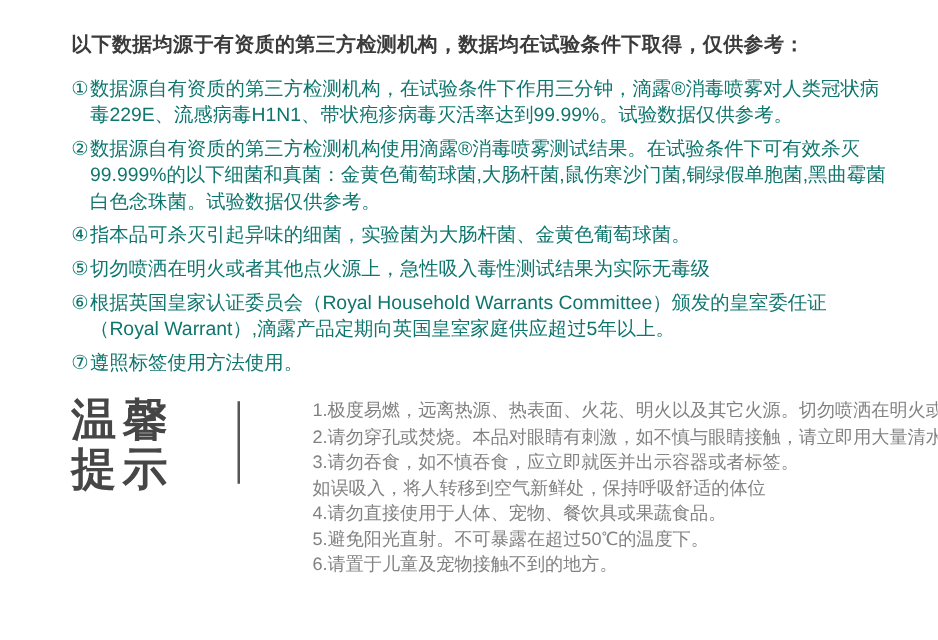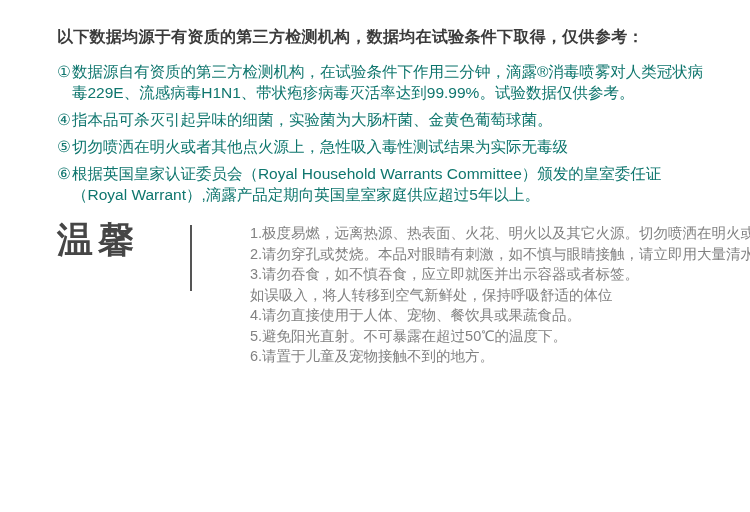--- a/index.html
+++ b/index.html
@@ -84,41 +84,50 @@
 
   <div class="header">以下数据均源于有资质的第三方检测机构，数据均在试验条件下取得，仅供参考：</div>
 
   <div class="notes">
 
     <div class="note">
       <div class="line"><span class="marker">①</span><span>数据源自有资质的第三方检测机构，在试验条件下作用三分钟，滴露®消毒喷雾对人类冠状病</span></div>
       <div class="line cont">毒229E、流感病毒H1N1、带状疱疹病毒灭活率达到99.99%。试验数据仅供参考。</div>
     </div>
 
+    <div class="note">
+      <div class="line"><span class="marker">②</span><span>数据源自有资质的第三方检测机构使用滴露®消毒喷雾测试结果。在试验条件下可有效杀灭</span></div>
+      <div class="line cont">99.999%的以下细菌和真菌：金黄色葡萄球菌,大肠杆菌,鼠伤寒沙门菌,铜绿假单胞菌,黑曲霉菌</div>
+      <div class="line cont">白色念珠菌。试验数据仅供参考。</div>
+    </div>
 
 
     <div class="note">
       <div class="line"><span class="marker">④</span><span>指本品可杀灭引起异味的细菌，实验菌为大肠杆菌、金黄色葡萄球菌。</span></div>
     </div>
 
     <div class="note">
       <div class="line"><span class="marker">⑤</span><span>切勿喷洒在明火或者其他点火源上，急性吸入毒性测试结果为实际无毒级</span></div>
     </div>
 
     <div class="note">
       <div class="line"><span class="marker">⑥</span><span>根据英国皇家认证委员会（Royal Household Warrants Committee）颁发的皇室委任证</span></div>
       <div class="line cont">（Royal Warrant）,滴露产品定期向英国皇室家庭供应超过5年以上。</div>
     </div>
 
+    <div class="note">
+      <div class="line"><span class="marker">⑦</span><span>遵照标签使用方法使用。</span></div>
+    </div>
 
   </div>
 
   <div class="tips">
     <div class="tips-title">
       <div>温馨</div>
+      <div>提示</div>
     </div>
     <div class="tips-divider"></div>
     <div class="tips-list">
       <div class="tip">1.极度易燃，远离热源、热表面、火花、明火以及其它火源。切勿喷洒在明火或者其他点火源上</div>
       <div class="tip">2.请勿穿孔或焚烧。本品对眼睛有刺激，如不慎与眼睛接触，请立即用大量清水冲洗并就医。</div>
       <div class="tip">3.请勿吞食，如不慎吞食，应立即就医并出示容器或者标签。</div>
       <div class="tip">如误吸入，将人转移到空气新鲜处，保持呼吸舒适的体位</div>
       <div class="tip">4.请勿直接使用于人体、宠物、餐饮具或果蔬食品。</div>
       <div class="tip">5.避免阳光直射。不可暴露在超过50℃的温度下。</div>
       <div class="tip">6.请置于儿童及宠物接触不到的地方。</div>

